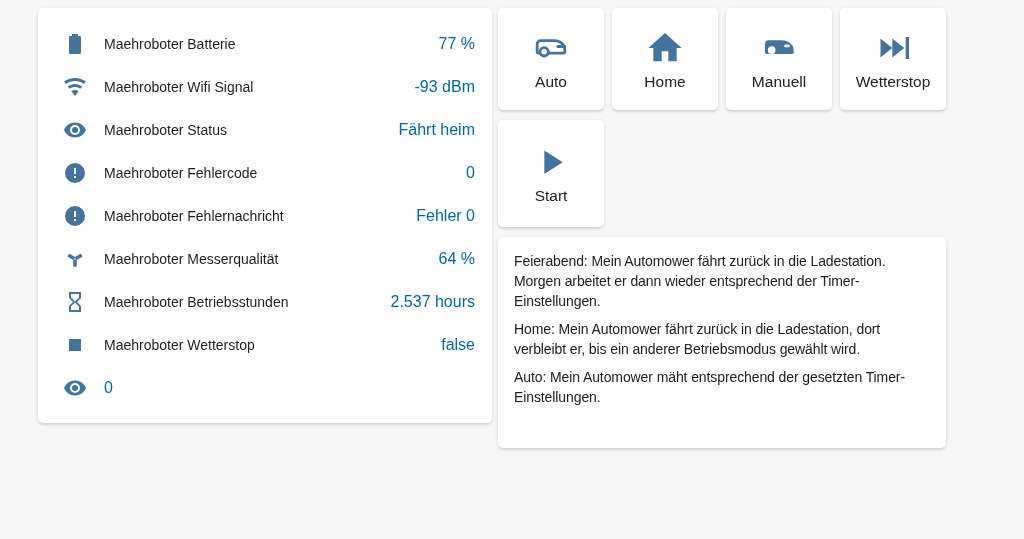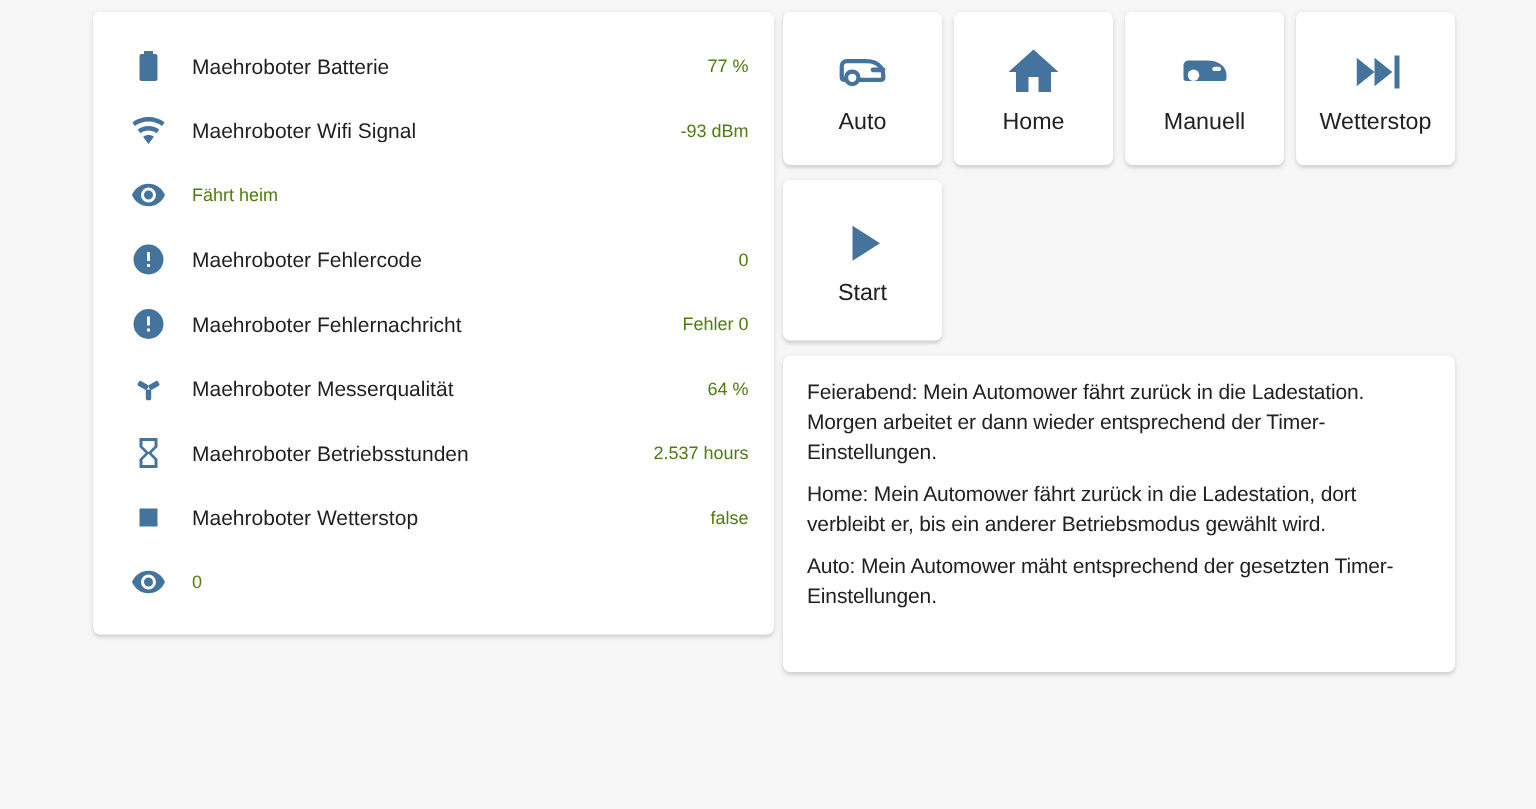--- a/index.html
+++ b/index.html
@@ -19,21 +19,20 @@
   .card {
     background: #ffffff;
     border-radius: 5px;
     box-shadow: 0 2px 2px rgba(0,0,0,0.08), 0 1px 4px rgba(0,0,0,0.10);
   }
   
   .entities-card {
     width: 454px;
     height: 415px;
     padding: 14px 0;
-    margin-left: 24px;
   }
   .entity-row {
     display: flex;
     align-items: center;
     height: 43px;
     padding: 0 17px 0 25px;
     cursor: pointer;
   }
   .entity-row .eicon {
     width: 24px; height: 24px;
@@ -41,22 +40,22 @@
     flex: 0 0 24px;
   }
   .entity-name {
     flex: 1;
     font-size: 14px;
     color: #1f1f1f;
     white-space: nowrap;
     overflow: hidden;
   }
   .entity-value {
-    font-size: 12px;
-    color: #4d7c0f;
+    font-size: 16px;
+    color: #0369a1;
     text-align: right;
     white-space: nowrap;
   }
   
   .right-col {
     width: 448px;
     display: flex;
     flex-direction: column;
     gap: 10px;
     align-items: center;
@@ -167,20 +166,21 @@
           <use href="#i-wifi"></use>
         </svg>
       <span class="entity-name">Maehroboter Wifi Signal</span>
       <span class="entity-value">-93 dBm</span>
     </div>
 
     <div class="entity-row">
       <svg class="mdi eicon">
           <use href="#i-eye"></use>
         </svg>
+      <span class="entity-name">Maehroboter Status</span>
       <span class="entity-value">Fährt heim</span>
     </div>
 
     <div class="entity-row">
       <svg class="mdi eicon">
           <use href="#i-alert"></use>
         </svg>
       <span class="entity-name">Maehroboter Fehlercode</span>
       <span class="entity-value">0</span>
     </div>

